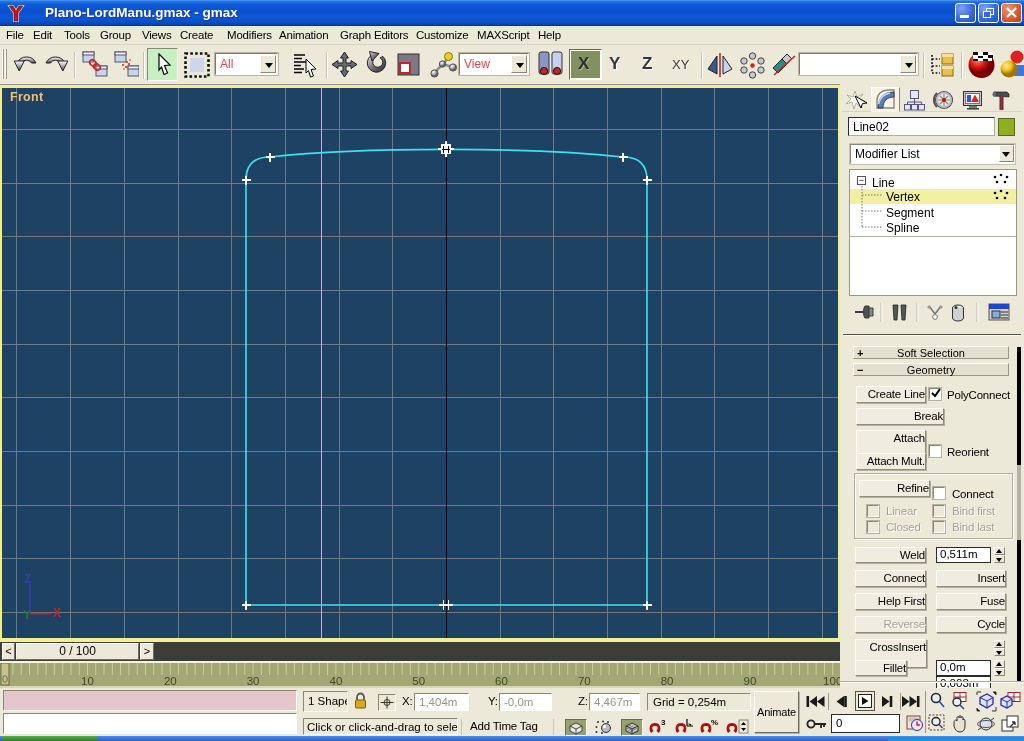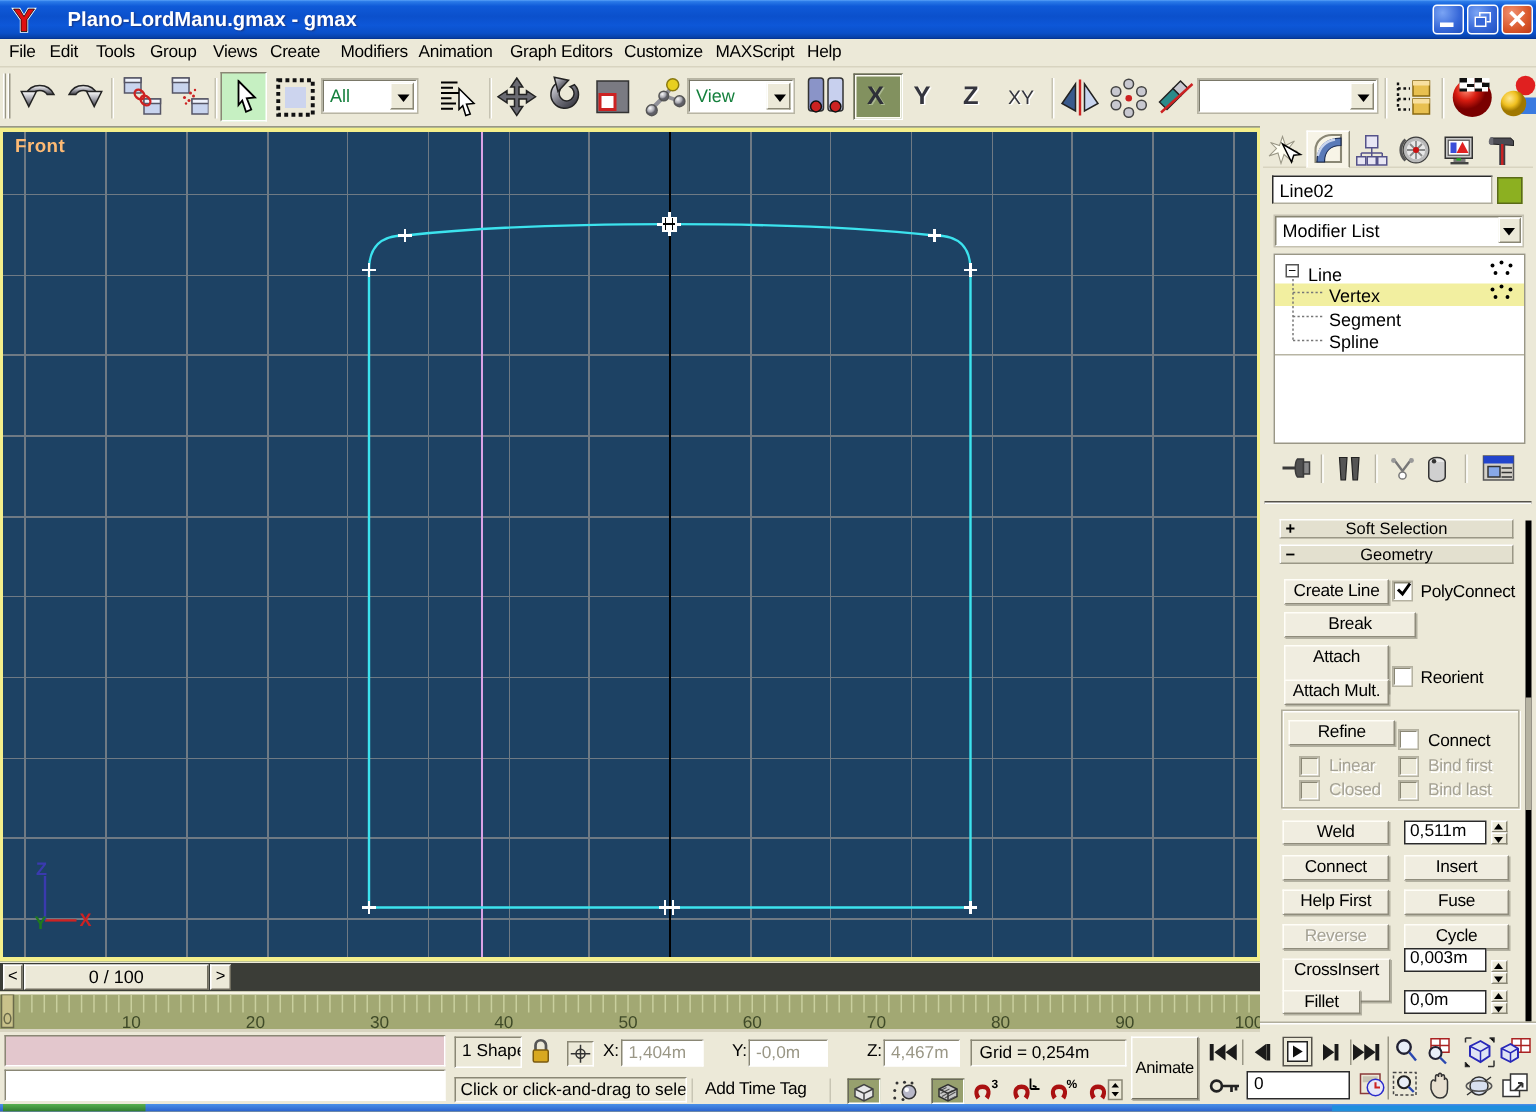--- a/index.html
+++ b/index.html
@@ -21,29 +21,29 @@
 #menubar { left:0; top:26px; width:1024px; height:19px; background:#ece9d8; border-bottom:1px solid #d8d4c0; }
 .menuitem { position:absolute; top:29px; font-size:11.5px; color:#000; letter-spacing:-0.2px; }
 
 
 #toolbar { left:0; top:46px; width:1024px; height:38px; background:#ece9d8; }
 #toolbar-bottomline { left:0; top:84px; width:840px; height:1px; background:#9a9786; }
 .tsep { position:absolute; top:6px; width:2px; height:27px; border-left:1px solid #c6c3b2; border-right:1px solid #fff; }
 .combo { position:absolute; background:#fff; border:1px solid; border-color:#7a7868 #fff #fff #7a7868; outline:1px solid #b8b5a4; }
 .combo .arrowbtn { position:absolute; right:1px; top:1px; bottom:1px; width:16px; background:#ece9d8; border:1px solid; border-color:#fff #8a8775 #8a8775 #fff; }
 .combo .arrowbtn:after { content:""; position:absolute; left:4px; top:7px; border:4px solid transparent; border-top:5px solid #000; }
-.combotext { position:absolute; left:4px; top:3px; font-size:12px; color:#15803d; }
+.combotext { position:absolute; left:4px; top:3px; font-size:12px; color:#ef4444; }
 
 
 #viewport { left:0; top:85px; width:840px; height:556px; background:#1d4264; border:solid #f4ef8c; border-width:3px 2px 3px 2px; }
 #vplabel { left:8px; top:2px; color:#fdba74; font-weight:bold; font-size:12.5px; letter-spacing:0.3px; }
 
 
 #cpanel { left:840px; top:86px; width:184px; height:602px; background:#ece9d8; }
-.mxbtn { position:absolute; background:#f0ede0; border:1px solid; border-color:#fffef8 #8f8c7c #8f8c7c #fffef8; box-shadow:1px 1px 0 rgba(110,108,95,0.45); font-size:11.5px; color:#000; text-align:center; letter-spacing:-0.2px; }
+.mxbtn { position:absolute; background:#f0ede0; border:1px solid; border-color:#fffef8 #8f8c7c #8f8c7c #fffef8; box-shadow:1px 1px 0 rgba(110,108,95,0.45); font-size:11.5px; color:#000; text-align:right; letter-spacing:-0.2px; }
 .mxbtn.dis { color:#a5a295; text-shadow:1px 1px 0 #fff; }
 .rollhead { position:absolute; left:13px; width:156px; height:13px; background:#e3e0cf; border:1px solid; border-color:#fff #9a9786 #9a9786 #fff; font-size:11px; color:#000; text-align:center; line-height:12px; }
 .rollhead .pm { position:absolute; left:3px; top:0px; font-weight:bold; font-size:11px; }
 .cb { position:absolute; width:12px; height:12px; background:#fff; border:1px solid; border-color:#8a8775 #fff #fff #8a8775; outline:1px solid #b5b2a1; }
 .cb.dis { background:#ece9d8; }
 .cblabel { position:absolute; font-size:11.5px; color:#000; letter-spacing:-0.2px; }
 .cblabel.dis { color:#a5a295; text-shadow:1px 1px 0 #fff; }
 .spinfield { position:absolute; background:#fff; border:1px solid #2a2a2a; font-size:11.5px; color:#000; padding-left:3px; }
 .spinner { position:absolute; width:11px; }
 .spinner .up, .spinner .dn { position:absolute; left:0; width:11px; height:8px; background:#ece9d8; border:1px solid; border-color:#fff #8a8775 #8a8775 #fff; }
@@ -528,21 +528,21 @@
     <div class="up"></div>
     <div class="dn"></div>
   </div>
 <div class="mxbtn" style="left:855px;top:570px;width:71px;height:17px;line-height:15px">Connect</div>
 <div class="mxbtn" style="left:936px;top:570px;width:70px;height:17px;line-height:15px">Insert</div>
 <div class="mxbtn" style="left:855px;top:593px;width:71px;height:17px;line-height:15px">Help First</div>
 <div class="mxbtn" style="left:936px;top:593px;width:70px;height:17px;line-height:15px">Fuse</div>
 <div class="mxbtn dis" style="left:855px;top:616px;width:71px;height:17px;line-height:15px">Reverse</div>
 <div class="mxbtn" style="left:936px;top:616px;width:70px;height:17px;line-height:15px">Cycle</div>
 <div class="mxbtn" style="left:855px;top:639px;width:72px;height:29px;line-height:15px">CrossInsert</div>
-<div class="spinfield" style="left:936px;top:632px;width:55px;height:16px">0,003m</div>
+<div class="spinfield" style="left:936px;top:676px;width:55px;height:16px">0,003m</div>
 <div class="spinner" style="left:994px;top:640px;height:16px">
     <div class="up"></div>
     <div class="dn"></div>
   </div>
 <div class="mxbtn" style="left:855px;top:660px;width:52px;height:16px;line-height:14px">Fillet</div>
 <div class="spinfield" style="left:936px;top:660px;width:55px;height:16px">0,0m</div>
 <div class="spinner" style="left:994px;top:660px;height:16px">
     <div class="up"></div>
     <div class="dn"></div>
   </div>

